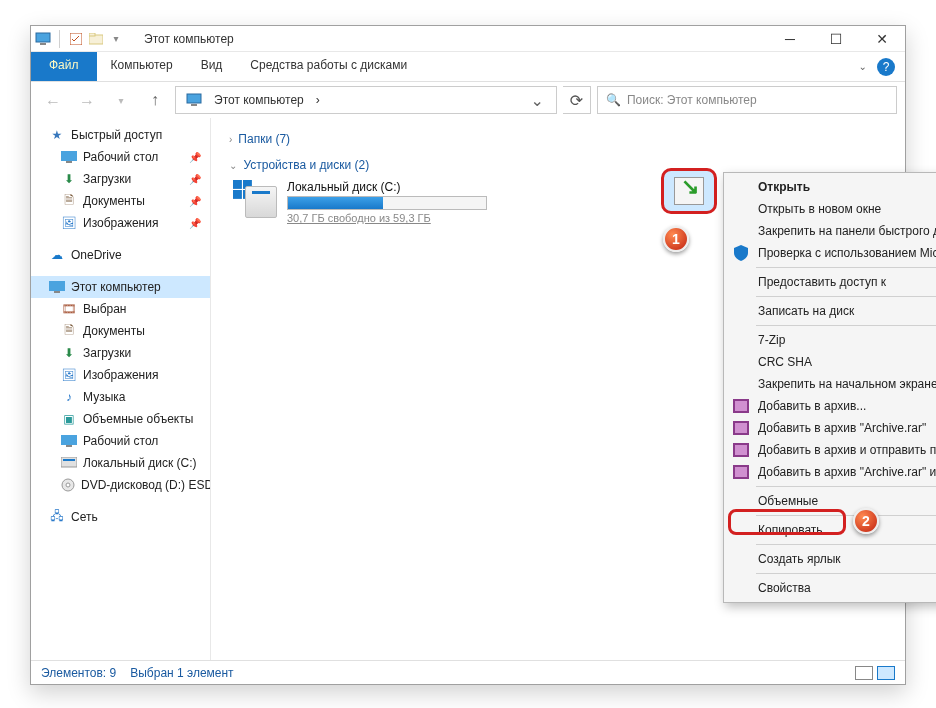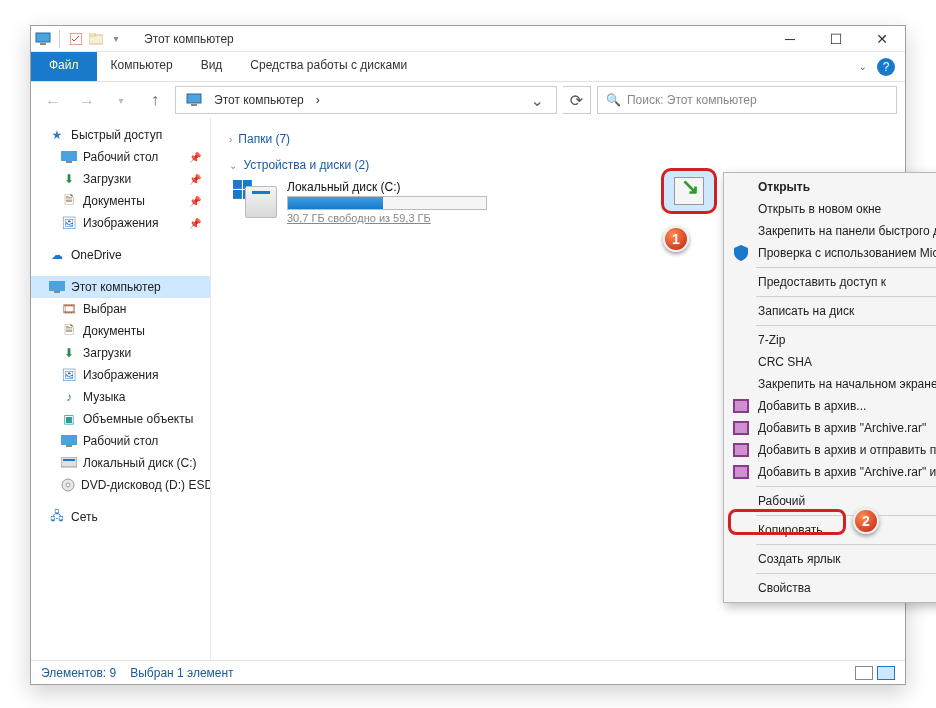--- a/index.html
+++ b/index.html
@@ -339,21 +339,21 @@
             <span class="ci-ico">
               <svg width="16" height="14">
                 <rect width="16" height="14" fill="#8a3a8a"></rect>
                 <rect x="2" y="2" width="12" height="10" fill="#d090d0"></rect>
               </svg>
             </span>
             <span>Добавить в архив "Archive.rar" и отправить по e-mail</span>
           </div>
         <div class="ctx-sep"></div>
         <div class="ctx-item" style="position:relative;">
-            <span>Рабочий</span>
+            <span>Объемные</span>
           </div>
         <div class="ctx-sep"></div>
         <div class="ctx-item">
             <span>Копировать</span>
           </div>
         <div class="ctx-sep"></div>
         <div class="ctx-item">
             <span>Создать ярлык</span>
           </div>
         <div class="ctx-sep"></div>

